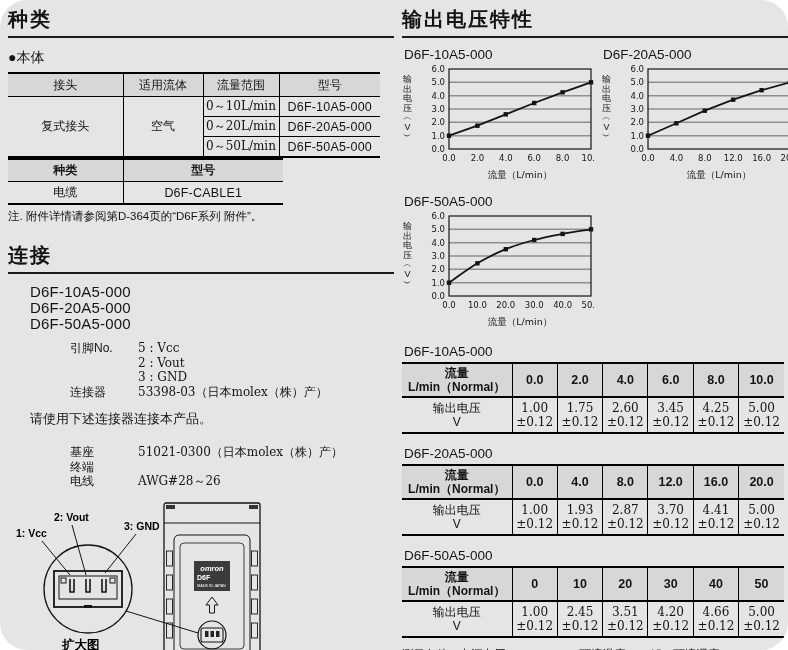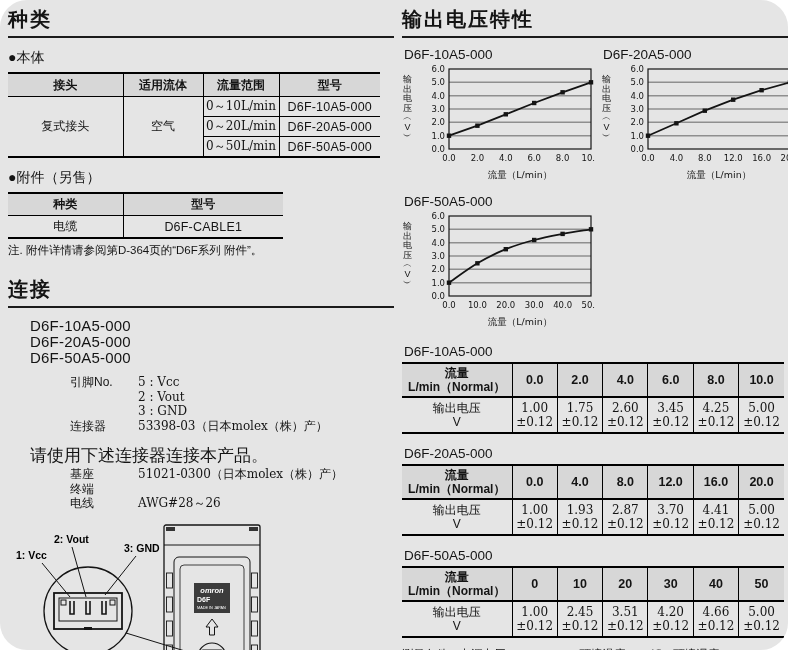--- a/index.html
+++ b/index.html
@@ -12,38 +12,38 @@
          border-bottom:2.5px solid #1b1b1b;letter-spacing:2px;}
   .bullet{font-size:14px;font-weight:normal;margin:11px 0 5px 0;}
 
   table{border-collapse:collapse;}
   .serif{font-family:"DejaVu Serif",serif;}
   .model{font-size:12.5px;letter-spacing:0.2px;}
 
   
   .mtable{width:372px;font-size:12px;text-align:center;
           border-top:2px solid #000;border-bottom:2px solid #000;}
-  .mtable th{background:#d7d7d7;font-weight:bold;border-bottom:1.5px solid #000;height:20px;}
+  .mtable th{background:#d7d7d7;font-weight:normal;border-bottom:1.5px solid #000;height:20px;}
   .mtable td{height:17px;}
   .bl{border-left:1px solid #000;}
   .rt{border-top:1px solid #000;}
 
   
   .atable{width:275px;font-size:12px;text-align:center;
           border-top:2px solid #000;border-bottom:2px solid #000;}
   .atable th{background:#d7d7d7;font-weight:bold;border-bottom:1px solid #000;height:19px;}
   .atable td{height:19px;margin-top:11px;}
 
   .note{font-size:11.5px;margin-top:4px;}
   .models{font-size:15px;line-height:16px;margin:10px 0 9px 0;padding-left:22px;}
   .specs{padding-left:22px;font-size:12px;font-family:"DejaVu Serif",serif;}
   .specrow{display:flex;line-height:14.5px;margin-left:40px;}
   .speclabel{width:68px;flex:none;font-family:"Liberation Sans",sans-serif;}
   .specvals{display:flex;flex-direction:column;}
-  .note2{padding-left:22px;font-size:17px;margin:11px 0 0 0;}
+  .note2{padding-left:22px;font-size:13px;margin:11px 0 17px 0;}
 
   .diagram{margin:8px 0 0 0;display:block;}
 
   
   .charts-row{display:flex;gap:6px;align-items:flex-start;}
   .chart-title{font-size:13.5px;margin:9px 0 1px 2px;}
   .chart-body{display:flex;align-items:flex-start;}
   .ylabel{width:11px;display:flex;flex-direction:column;align-items:center;
           font-size:9px;line-height:9.5px;padding-top:12px;color:#141414;}
 
@@ -94,21 +94,20 @@
           <td class="bl serif rt">0～20L/min</td>
           <td class="bl model rt">D6F-20A5-000</td>
         </tr>
         <tr>
           <td class="bl serif rt">0～50L/min</td>
           <td class="bl model rt">D6F-50A5-000</td>
         </tr>
       </tbody>
     </table>
 
-    <div class="bullet">●附件（另售）</div>
 
     <table class="atable">
       <colgroup>
           <col style="width:115px">
           <col style="width:160px">
         </colgroup>
       <thead>
         <tr>
           <th>种类</th>
           <th class="bl">型号</th>

